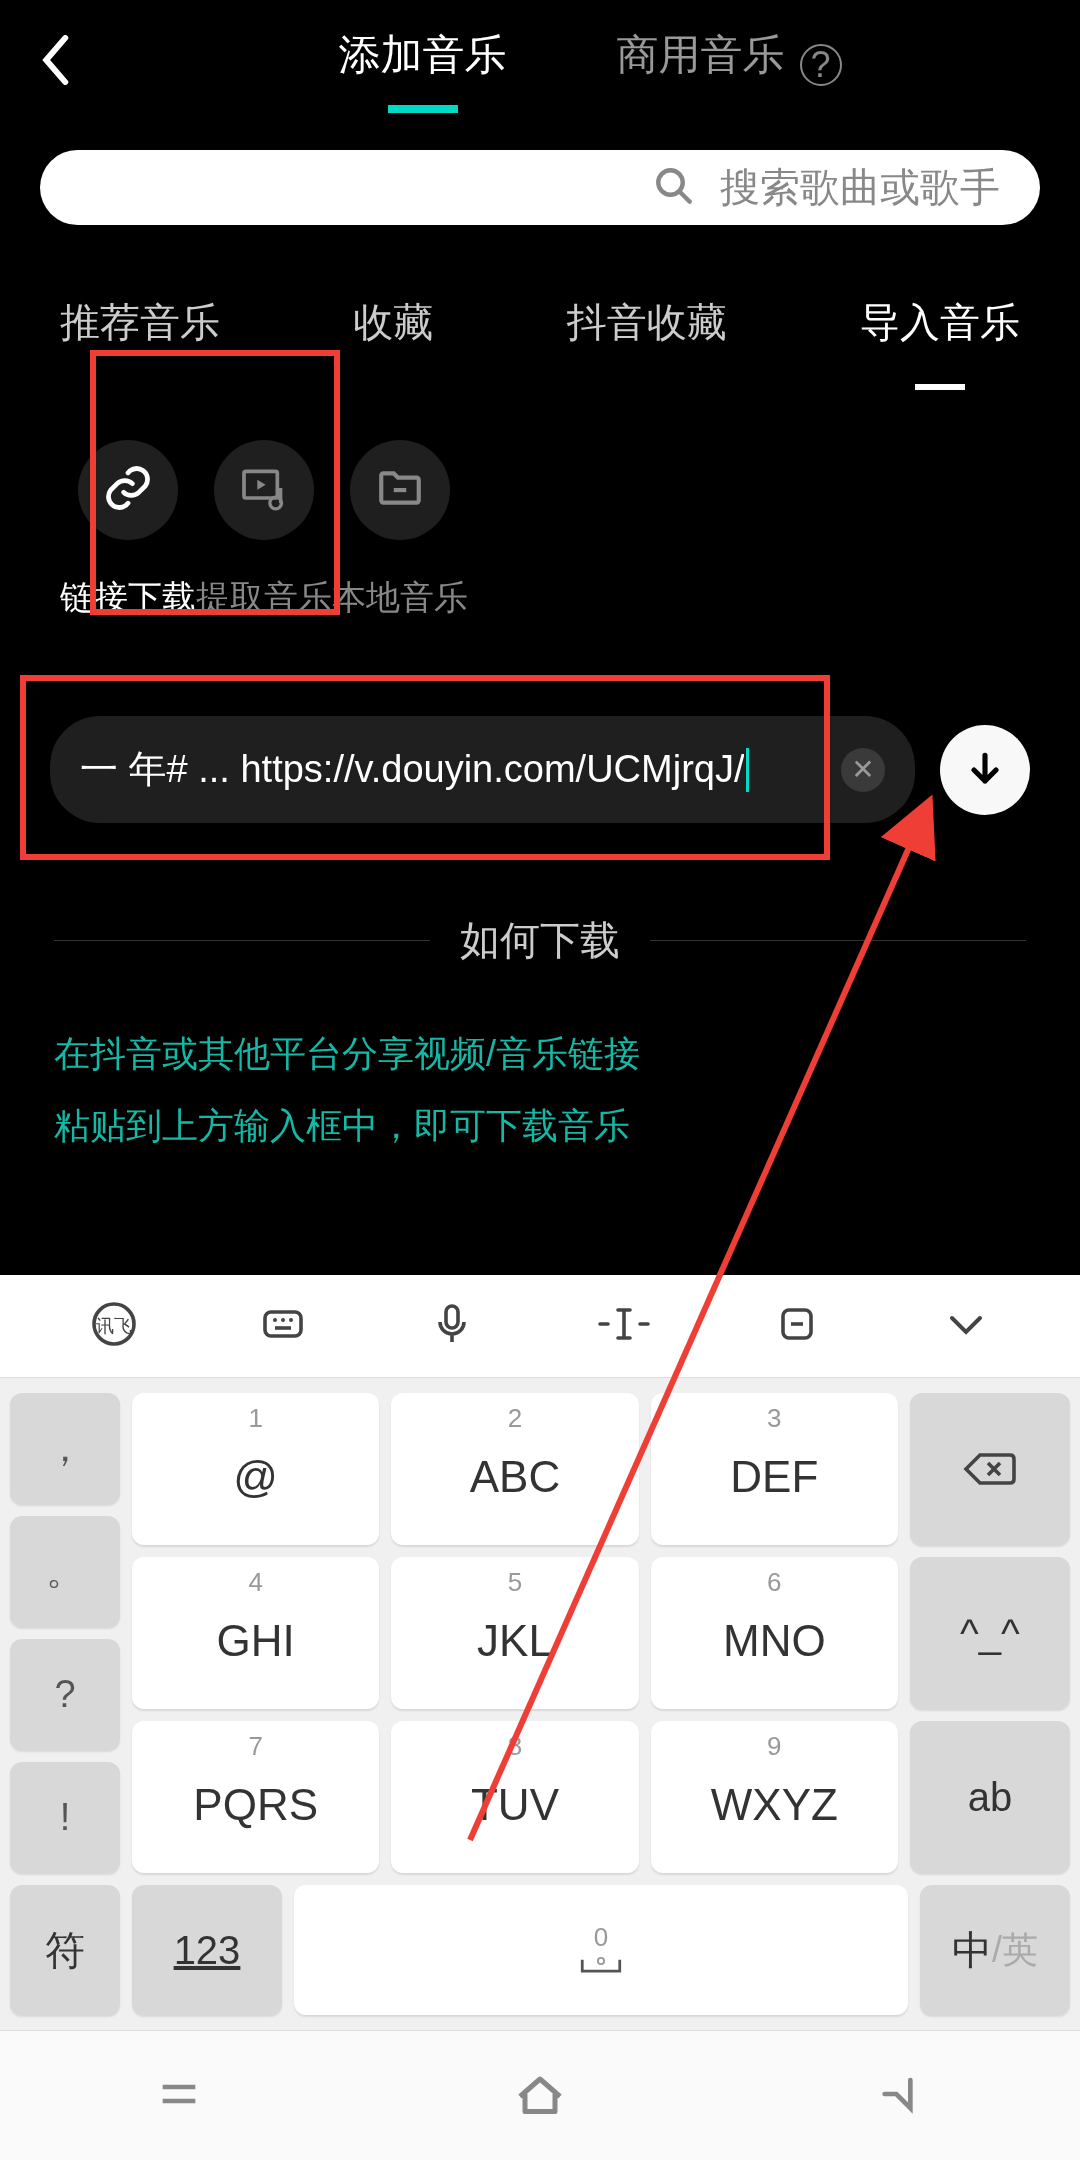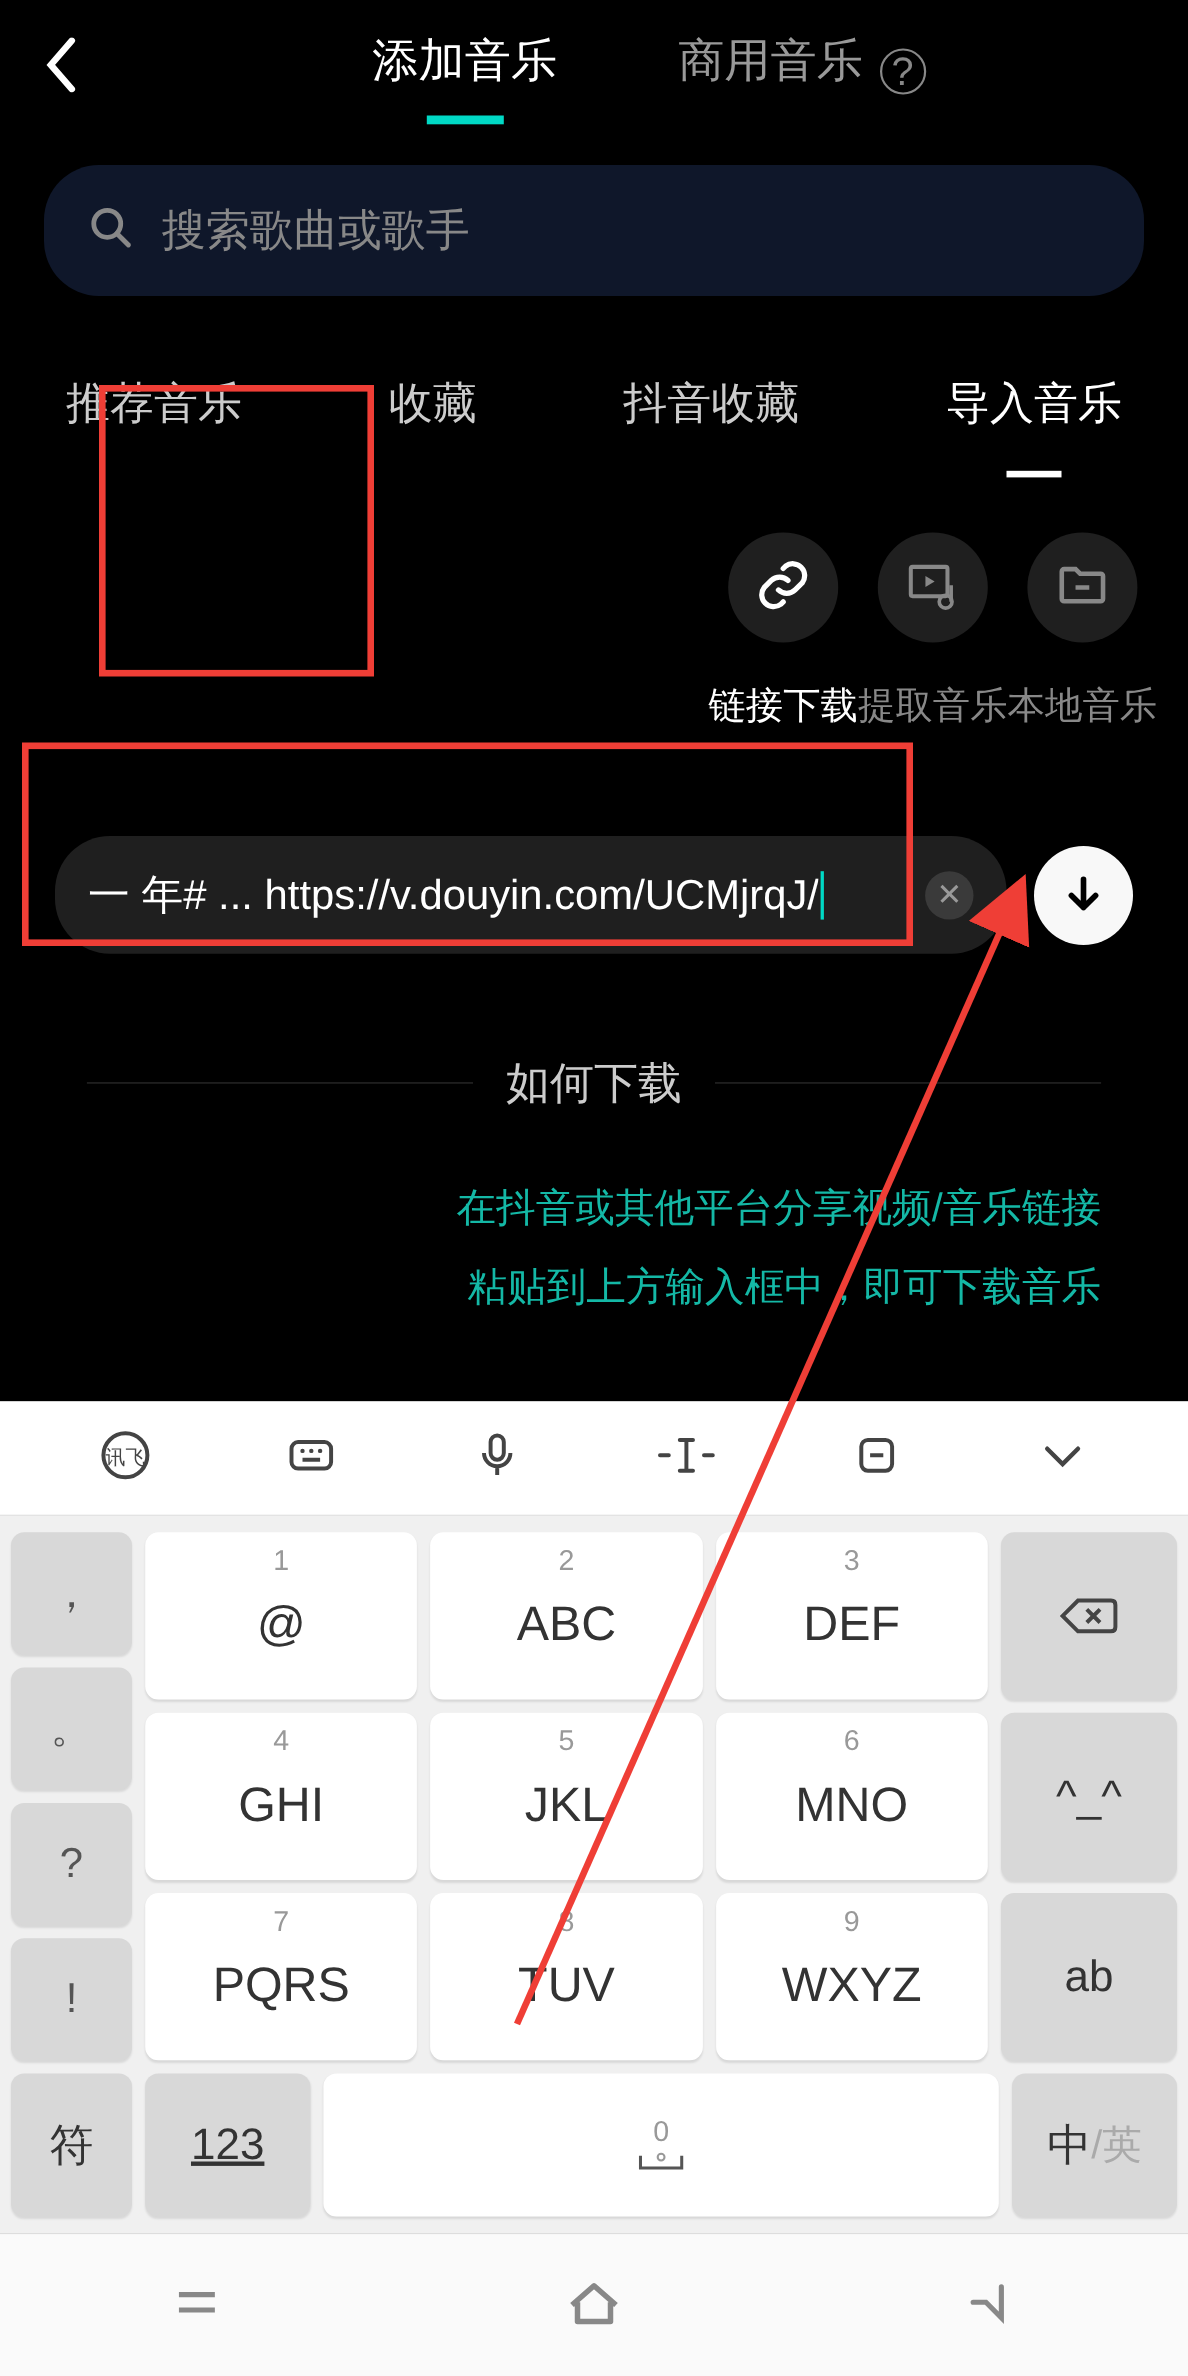--- a/index.html
+++ b/index.html
@@ -6,48 +6,48 @@
     body { width: 1080px; height: 2160px; background: #000; overflow: hidden; position: relative; }
     
     .header { display: flex; align-items: center; padding: 30px 40px 30px 40px; height: 130px; gap: 40px; }
     .back-btn { color: #fff; font-size: 48px; width: 60px; }
     .header-tabs { flex: 1; display: flex; justify-content: center; gap: 110px; align-items: center; }
     .header-tab { color: #999; font-size: 42px; position: relative; padding-bottom: 20px; }
     .header-tab.active { color: #fff; font-weight: 500; }
     .header-tab.active::after { content: ''; position: absolute; bottom: -10px; left: 50%; transform: translateX(-50%); width: 70px; height: 8px; background: #00d9c5; }
     .help-icon { color: #888; font-size: 36px; border: 2.5px solid #888; border-radius: 50%; width: 42px; height: 42px; display: inline-flex; align-items: center; justify-content: center; margin-left: 15px; }
     
-    .search-bar { margin: 20px 40px; background: #0f172a; border-radius: 50px; display: flex; align-items: center; padding: 32px 40px; }
+    .search-bar { margin: 20px 40px; background: #ffffff; border-radius: 50px; display: flex; align-items: center; padding: 10px 40px; justify-content: flex-end; }
     .search-icon { color: #888; margin-right: 25px; }
     .search-placeholder { color: #888; font-size: 40px; }
     
     .sub-tabs { display: flex; justify-content: space-between; padding: 50px 60px 40px; }
     .sub-tab { color: #ccc; font-size: 40px; position: relative; }
     .sub-tab.active { color: #fff; font-weight: 500; }
     .sub-tab.active::after { content: ''; position: absolute; bottom: -40px; left: 50%; transform: translateX(-50%); width: 50px; height: 6px; background: #fff; }
     
-    .import-options { display: flex; justify-content: flex-end; padding: 50px 28px 30px; }
+    .import-options { display: flex; justify-content: flex-start; padding: 50px 60px 30px; }
     .import-option { display: flex; flex-direction: column; align-items: center; gap: 35px; }
     .import-icon-wrap { width: 100px; height: 100px; background: #1f1f1f; border-radius: 50%; display: flex; align-items: center; justify-content: center; }
     .import-icon { color: #888; }
     .import-option.active .import-icon { color: #fff; }
     .import-label { color: #888; font-size: 34px; }
     .import-option.active .import-label { color: #fff; }
     
     .red-box-1 { position: absolute; border: 6px solid #ef3e36; top: 350px; left: 90px; width: 250px; height: 265px; z-index: 10; pointer-events: none; }
     .red-box-2 { position: absolute; border: 6px solid #ef3e36; top: 675px; left: 20px; width: 810px; height: 185px; z-index: 10; pointer-events: none; }
     
     .url-row { display: flex; align-items: center; padding: 65px 50px 50px; gap: 25px; }
     .url-input { flex: 1; background: #1f1f1f; border-radius: 50px; display: flex; align-items: center; padding: 28px 30px; position: relative; }
     .url-text { color: #fff; font-size: 38px; white-space: nowrap; overflow: hidden; }
     .url-cursor { display: inline-block; width: 3px; height: 44px; background: #00d9c5; vertical-align: middle; margin-left: 2px; }
     .clear-btn { width: 44px; height: 44px; background: #3a3a3a; border-radius: 50%; display: flex; align-items: center; justify-content: center; color: #999; margin-left: auto; font-size: 28px; }
     .download-btn { width: 90px; height: 90px; background: #f8f8f8; border-radius: 50%; display: flex; align-items: center; justify-content: center; }
     
-    .info-section { padding: 40px 79px; text-align: right; }
+    .info-section { padding: 40px 54px; text-align: left; }
     .info-title-row { display: flex; align-items: center; gap: 30px; margin-bottom: 50px; }
     .info-line { flex: 1; height: 1px; background: #333; }
     .info-title { color: #ccc; font-size: 40px; }
     .info-text { color: #14b8a6; font-size: 36px; line-height: 2; }
     
     .keyboard { position: absolute; bottom: 0; left: 0; right: 0; background: #f0f0f0; }
     .kb-toolbar { background: #fff; display: flex; justify-content: space-around; align-items: flex-end; padding: 25px 30px; border-bottom: 1px solid #ddd; }
     .kb-tool { color: #444; }
     .kb-grid { padding: 15px 10px 15px; }
     .kb-key { background: #fff; border-radius: 12px; display: flex; flex-direction: column; align-items: center; justify-content: center; color: #333; position: relative; box-shadow: 0 2px 2px rgba(0,0,0,0.1); }

